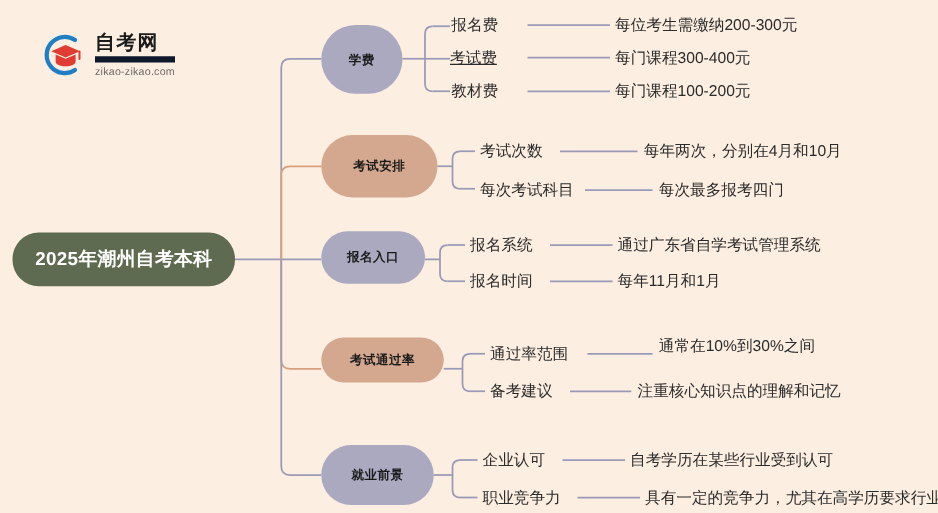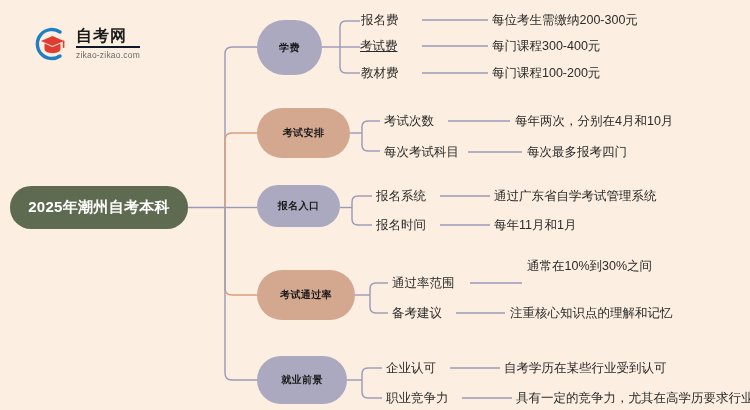--- a/index.html
+++ b/index.html
@@ -12,21 +12,21 @@
   }
   #canvas{position:absolute;left:0;top:0;width:750px;height:410px;}
   .svg-layer{position:absolute;left:0;top:0;width:750px;height:410px;pointer-events:none;}
 
   
   .logo{position:absolute;left:30px;top:12px;display:flex;align-items:center;margin-top:12px;}
   .logo-mark{width:40px;height:40px;position:relative;flex:0 0 auto;}
   .logo-text{margin-left:6px;display:flex;flex-direction:column;justify-content:center;}
   .logo-title{font-size:16px;font-weight:bold;color:#1b1b1b;letter-spacing:1px;line-height:18px;}
   .logo-sub{font-size:8.5px;color:#6d6a66;letter-spacing:.2px;line-height:12px;
-            border-top:2px solid #0f172a;padding-top:1px;margin-top:1px;}
+            border-top:5px solid #0f172a;padding-top:1px;margin-top:1px;}
 
   
   .center-node{
     position:absolute;left:10px;top:186px;width:178px;height:43px;
     background:#5f6b51;border-radius:21px;
     display:flex;align-items:center;justify-content:center;
     color:#ffffff;font-size:15px;font-weight:bold;letter-spacing:.3px;
   }
 
   
@@ -144,25 +144,25 @@
   <div class="leaf-text" style="left:527px;top:145px;">每次最多报考四门</div>
 
   <div class="branch-node nd-purple" style="left:257px;top:185px;width:83px;height:42px;">
     <span>报名入口</span>
   </div>
   <div class="sub-label" style="left:376px;top:189px;">报名系统</div>
   <div class="leaf-text" style="left:494px;top:189px;">通过广东省自学考试管理系统</div>
   <div class="sub-label" style="left:376px;top:218px;">报名时间</div>
   <div class="leaf-text" style="left:494px;top:218px;">每年11月和1月</div>
 
-  <div class="branch-node nd-tan" style="left:257px;top:270px;width:98px;height:50px;">
+  <div class="branch-node nd-tan" style="left:257px;top:270px;width:98px;height:36px;">
     <span>考试通过率</span>
   </div>
   <div class="sub-label" style="left:392px;top:276px;">通过率范围</div>
-  <div class="leaf-text" style="left:527px;top:259px;">通常在10%到30%之间</div>
+  <div class="leaf-text" style="left:527px;top:270px;">通常在10%到30%之间</div>
   <div class="sub-label" style="left:392px;top:306px;">备考建议</div>
   <div class="leaf-text" style="left:510px;top:306px;">注重核心知识点的理解和记忆</div>
 
   <div class="branch-node nd-purple" style="left:257px;top:356px;width:90px;height:48px;">
     <span>就业前景</span>
   </div>
   <div class="sub-label" style="left:386px;top:361px;">企业认可</div>
   <div class="leaf-text" style="left:504px;top:361px;">自考学历在某些行业受到认可</div>
   <div class="sub-label" style="left:386px;top:391px;">职业竞争力</div>
   <div class="leaf-text" style="left:516px;top:391px;">具有一定的竞争力，尤其在高学历要求行业</div>

